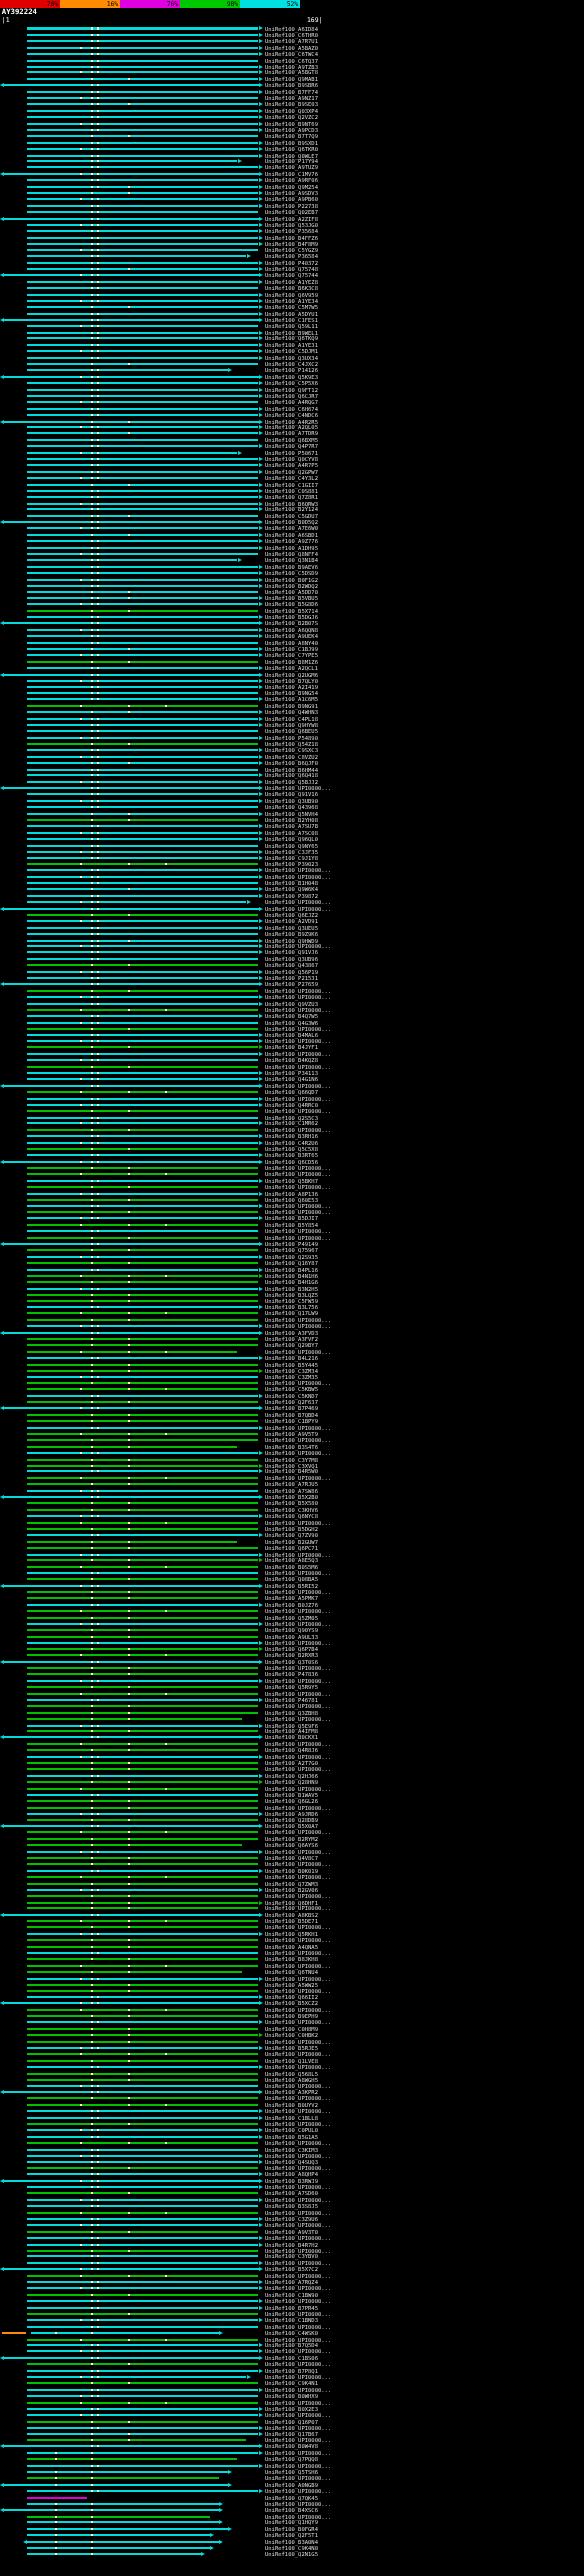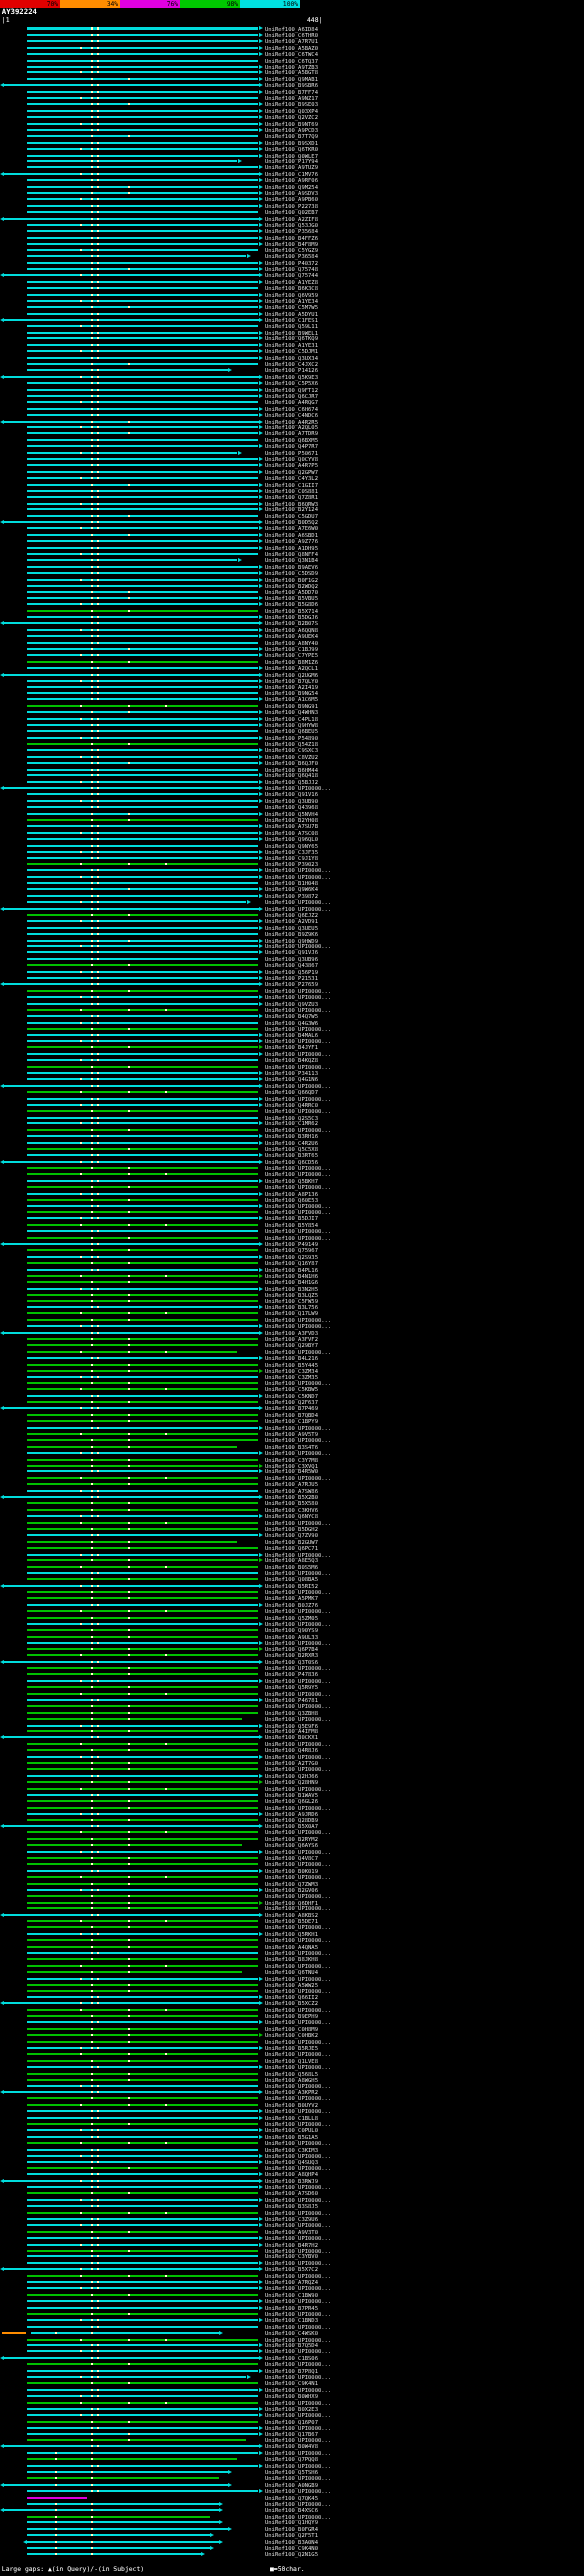--- a/index.html
+++ b/index.html
@@ -25,40 +25,40 @@
 </style>
 </head>
 <body>
 
 <div id="screen">
   <div id="scalebar">
       <div class="seg" style="width: 60px; background: rgb(224, 0, 0);">
         <span>70%</span>
       </div>
       <div class="seg" style="width: 60px; background: rgb(255, 140, 0);">
-        <span>34%</span>
+        <span>16%</span>
       </div>
       <div class="seg" style="width: 60px; background: rgb(224, 0, 224);">
         <span>76%</span>
       </div>
       <div class="seg" style="width: 60px; background: rgb(0, 200, 0);">
         <span>98%</span>
       </div>
       <div class="seg" style="width: 60px; background: rgb(0, 224, 224);">
-        <span>100%</span>
+        <span>52%</span>
       </div>
     </div>
 
   <div id="queryrow">
     <span id="queryname">AY392224</span>
   </div>
 
   <div id="ruler">
     <span class="rl">|1</span>
-    <span class="rr">448|</span>
+    <span class="rr">169|</span>
   </div>
 
   <div id="rows">
       <div class="hit-row" style="top: 25.6px;">
         <div class="bar" style="left: 27.4px; width: 231px; background: rgb(0, 220, 220);"></div>
         <div class="arr" style="left: 259px; border-left: 4.6px solid rgb(0, 220, 220);"></div>
         <div class="tick" style="left: 91px; background: rgb(255, 255, 200);"></div>
         <div class="tick" style="left: 97px; background: rgb(255, 255, 200);"></div>
         <span class="lbl" style="left: 265px;">UniRef100_A6ID84</span>
       </div>
@@ -2843,18 +2843,14 @@
       </div>
       <div class="hit-row" style="top: 2551px;">
         <div class="bar" style="left: 27.4px; width: 174px; background: rgb(0, 220, 220);"></div>
         <div class="arr" style="left: 201px; border-left: 4.6px solid rgb(0, 220, 220);"></div>
         <div class="tick" style="left: 55px; background: rgb(255, 255, 200);"></div>
         <div class="tick" style="left: 91px; background: rgb(255, 255, 200);"></div>
         <span class="lbl" style="left: 265px;">UniRef100_Q2N1G5</span>
       </div>
     </div>
 
-  <div id="footer">
-    <span class="fl">Large gaps: ▲(in Query)/-(in Subject)</span>
-    <span class="fr">■=50char.</span>
-  </div>
 </div>
 
 
 </body></html>

